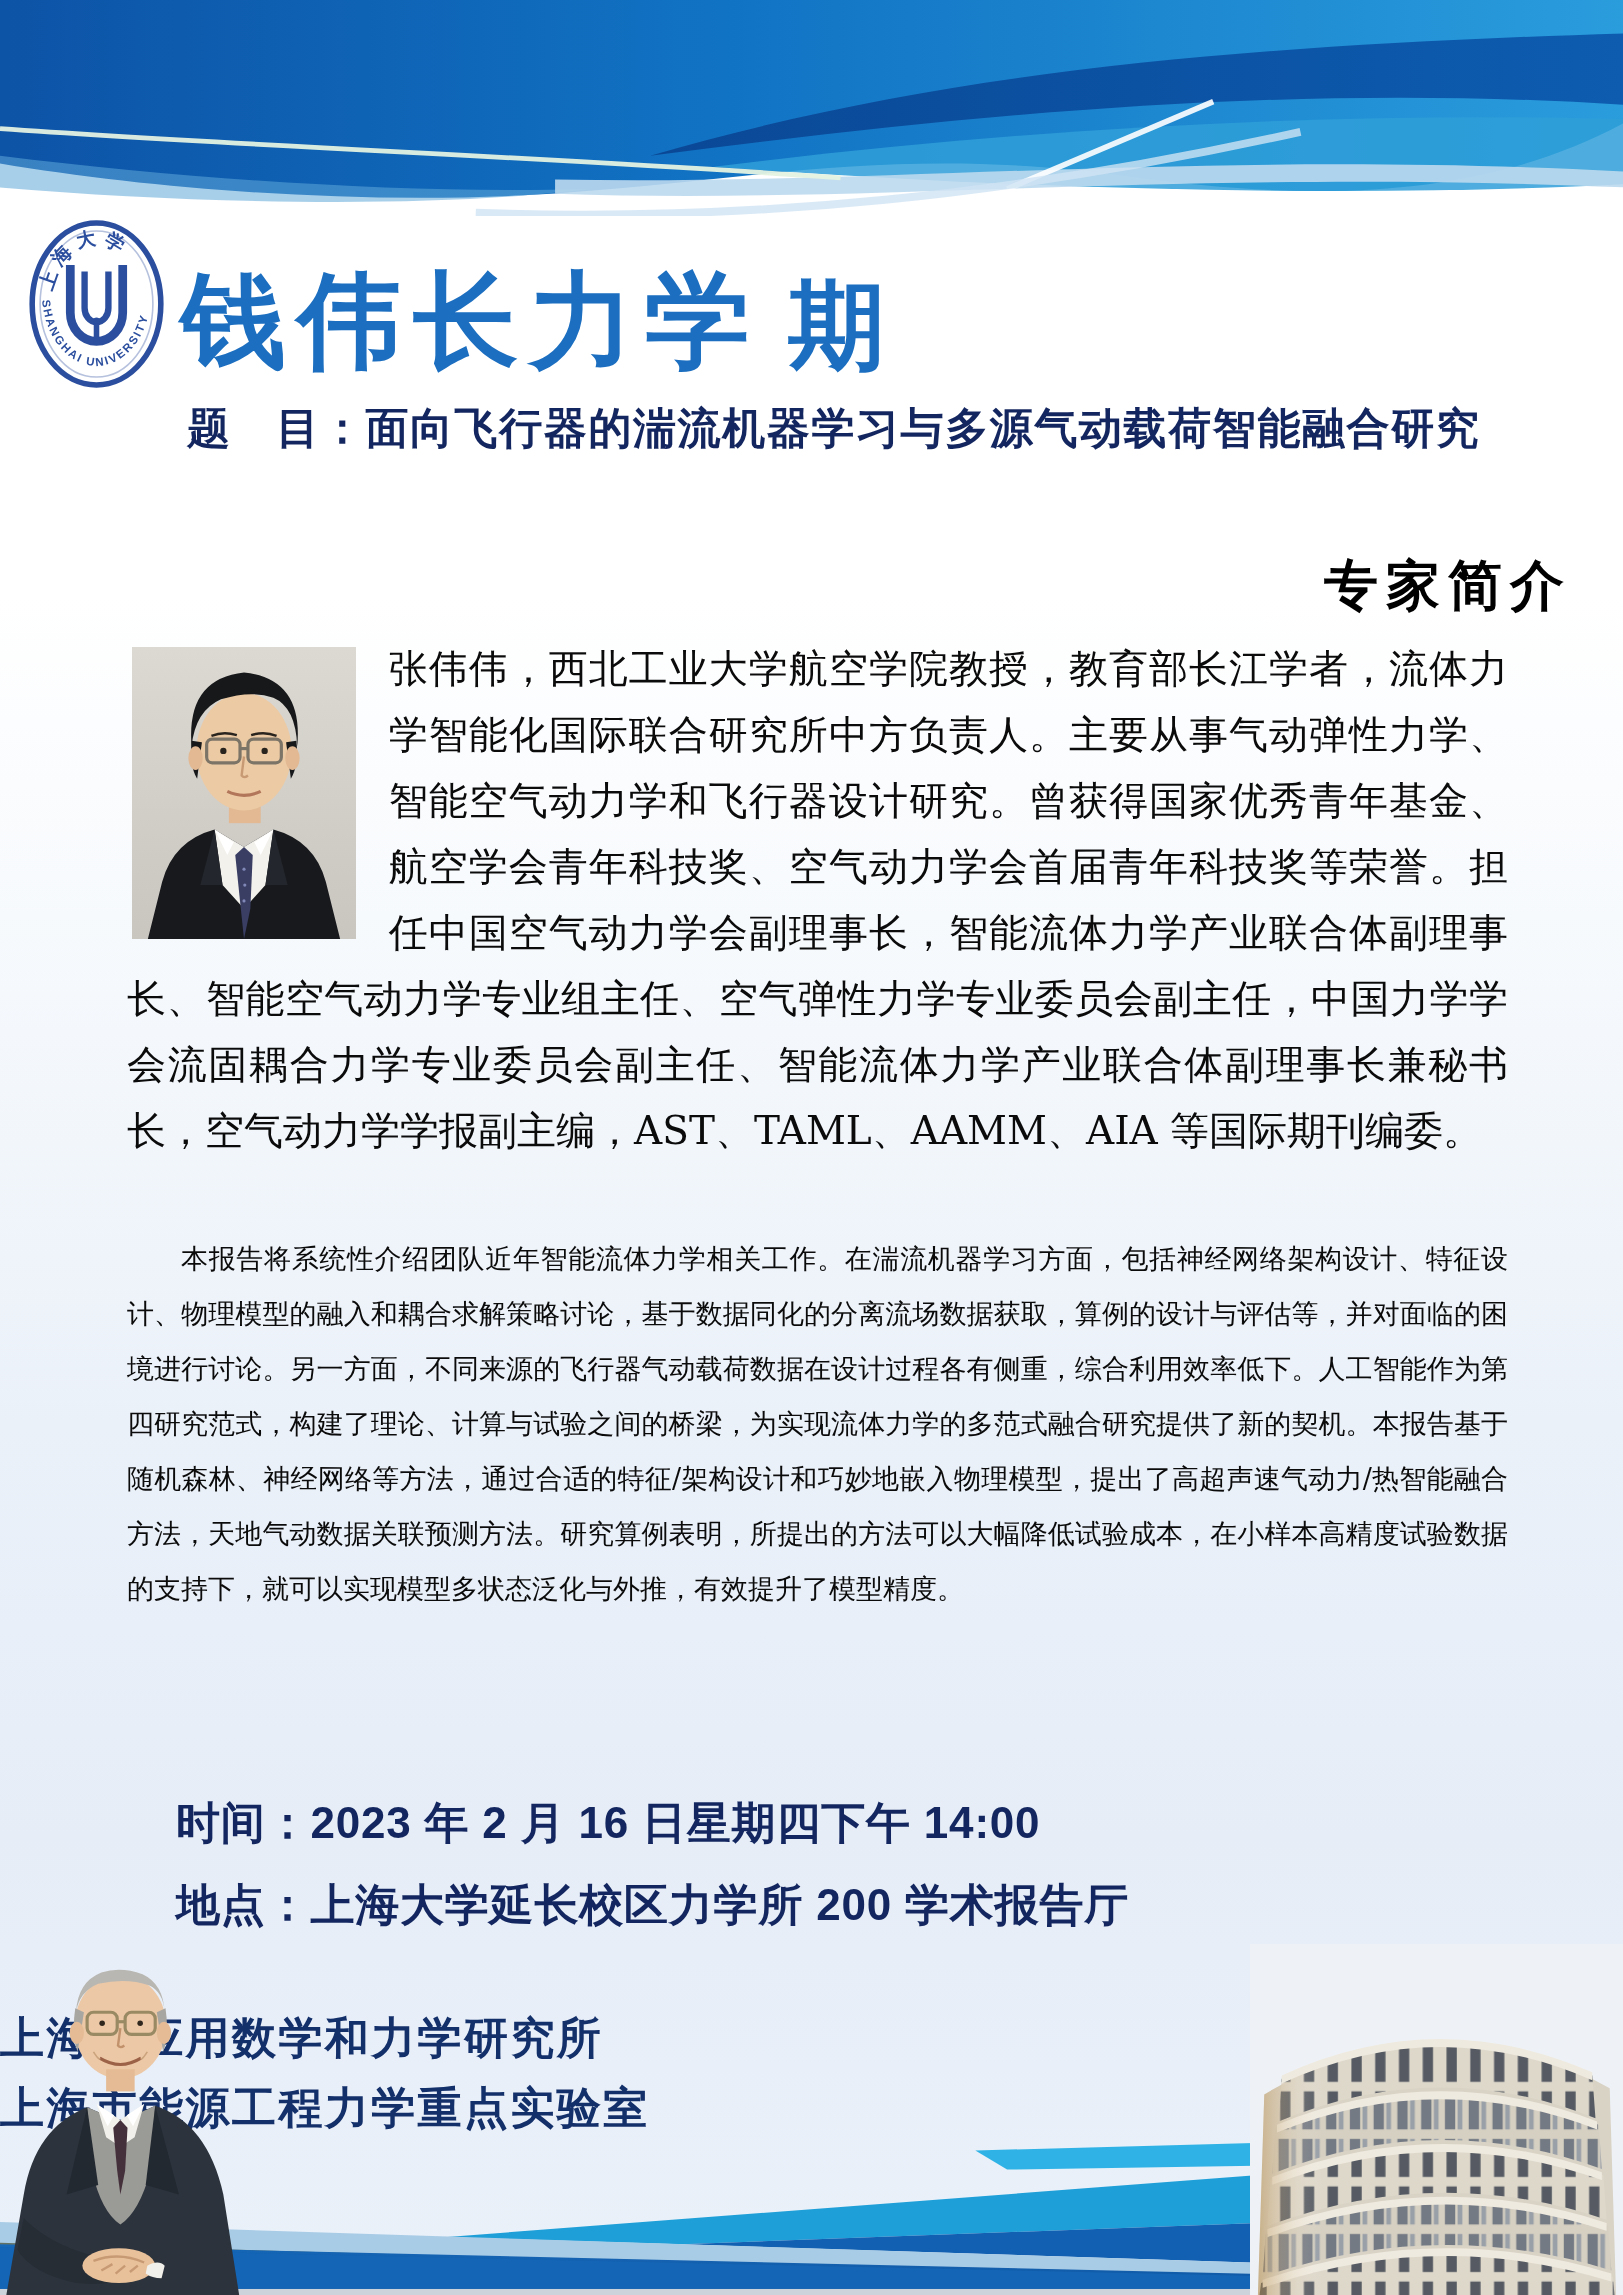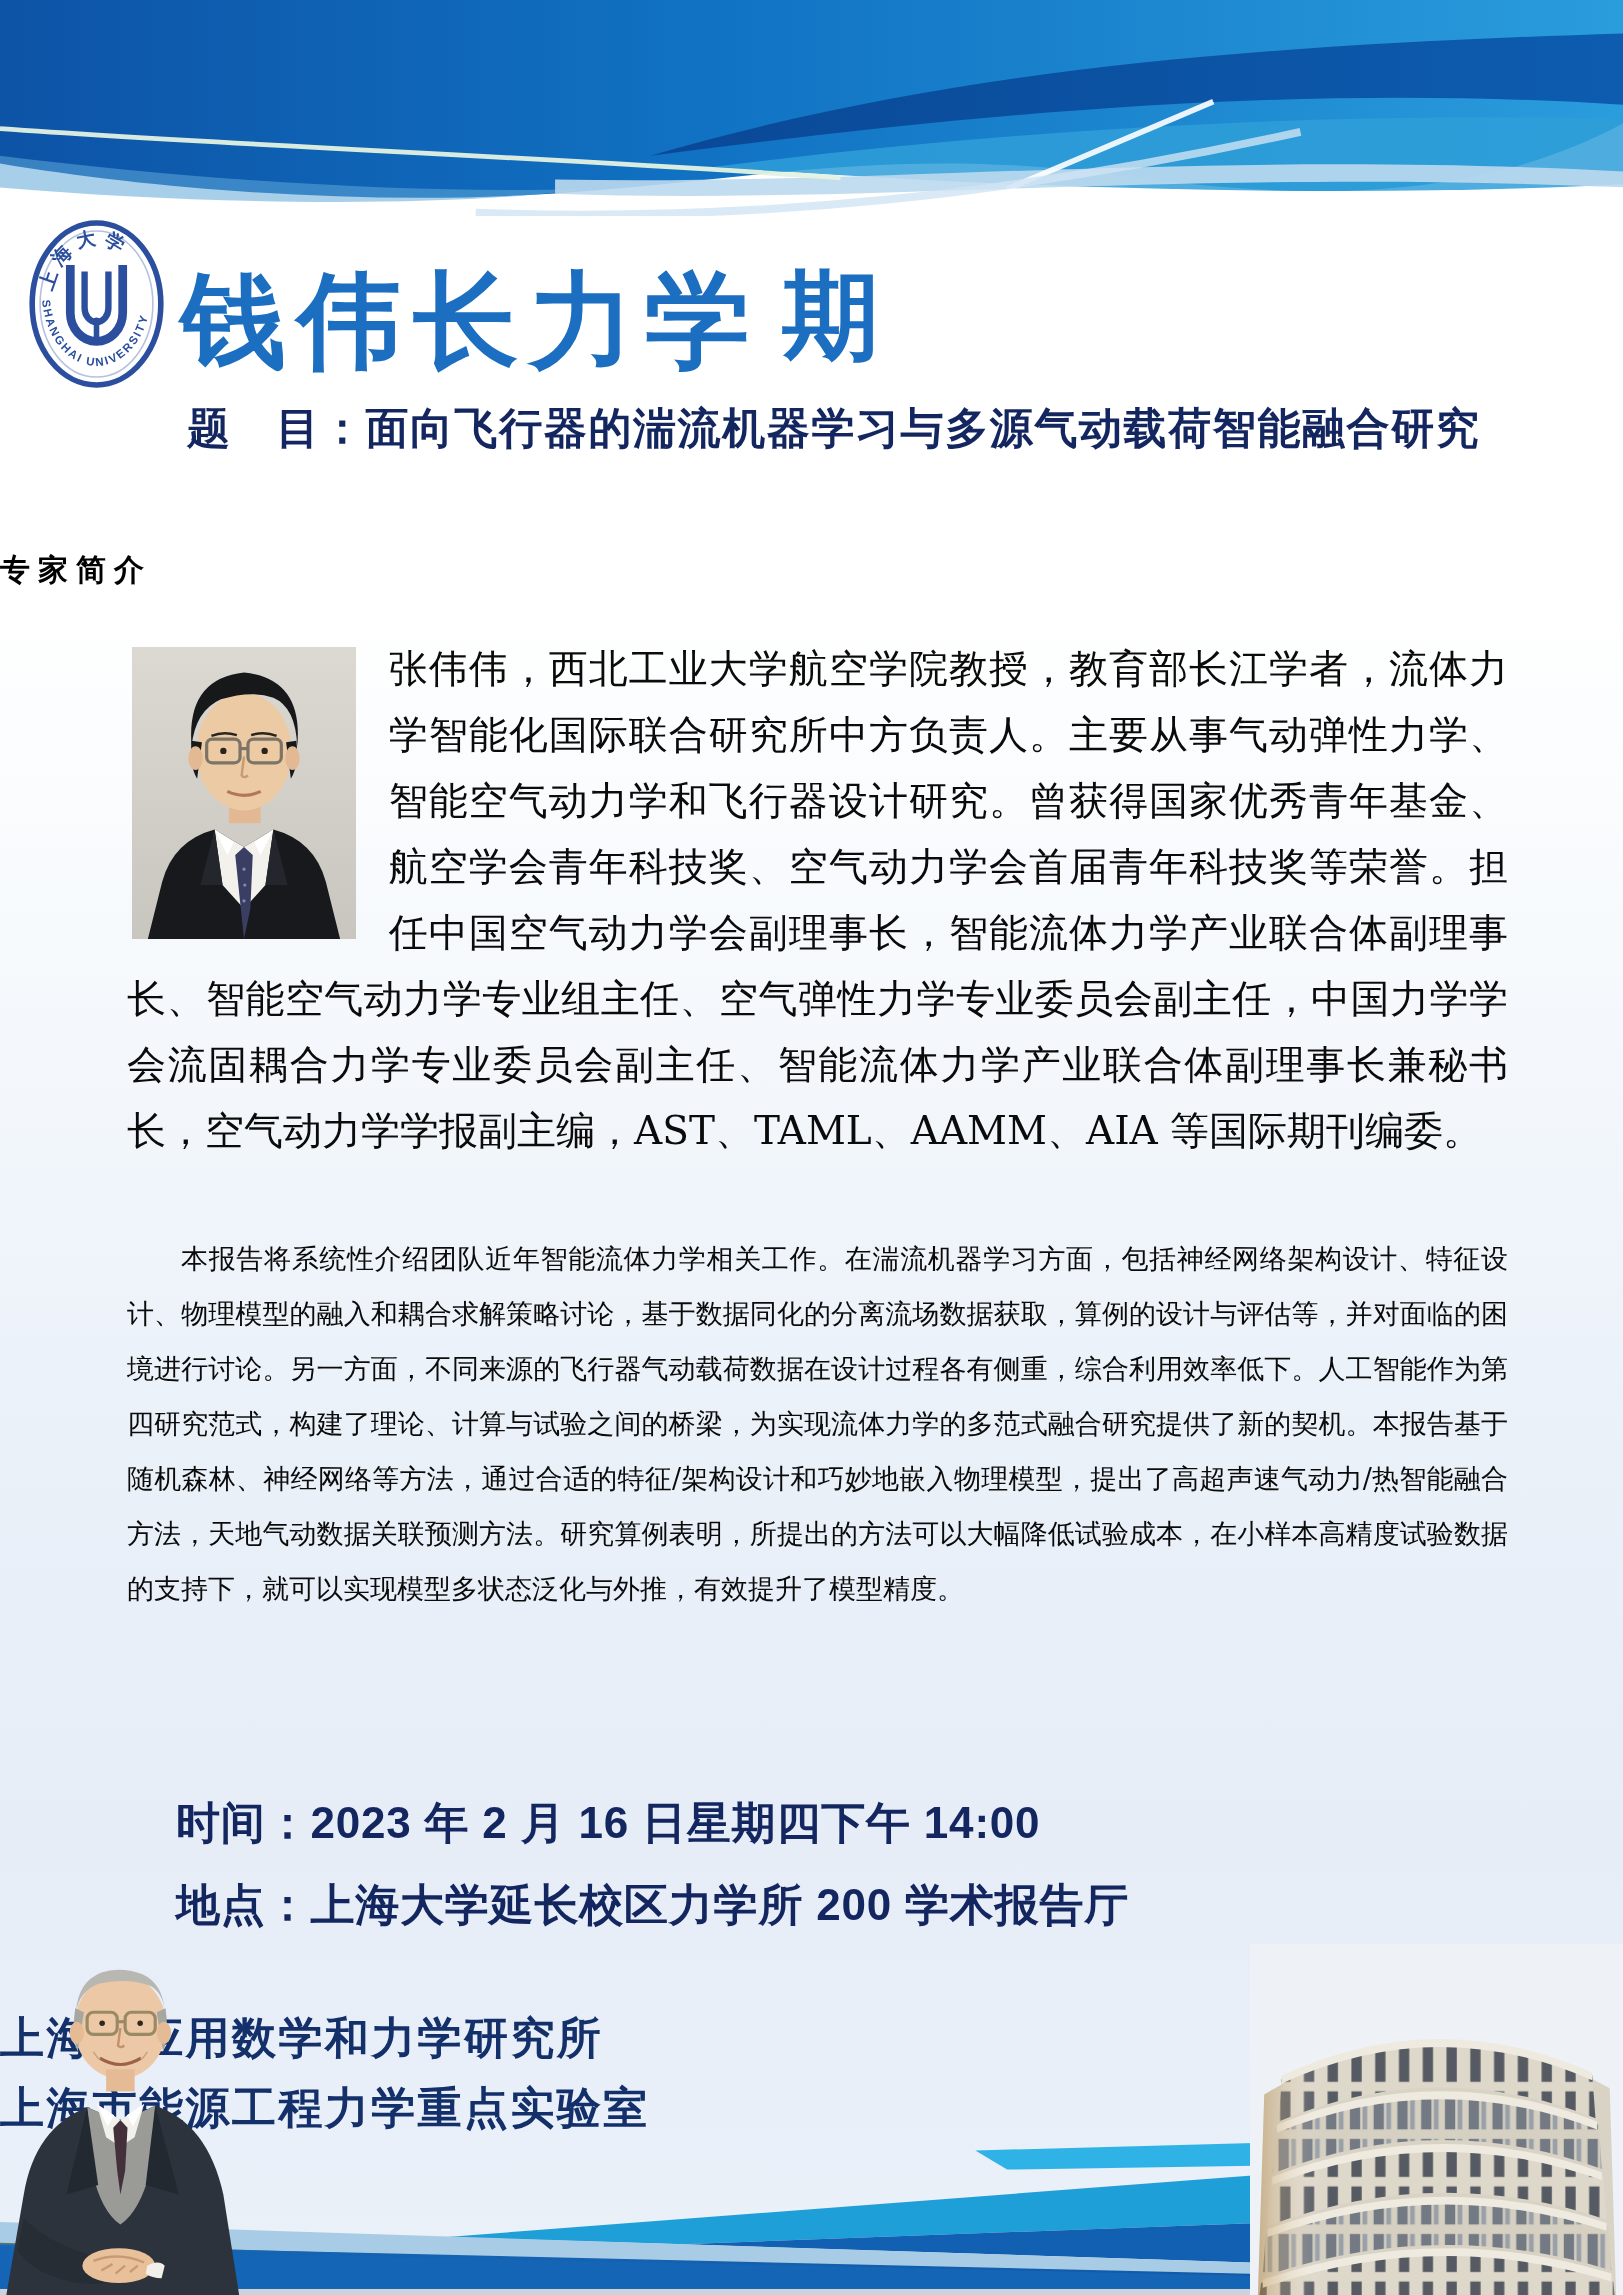--- a/index.html
+++ b/index.html
@@ -8,31 +8,31 @@
     background:linear-gradient(180deg,#ffffff 0%,#ffffff 26%,#f4f8fc 45%,#ebf1f9 62%,#e6edf7 80%,#eaf1f9 100%);
     font-family:"Liberation Sans",sans-serif;
   }
   .abs{position:absolute;}
   
   .header-art{left:0;top:0;width:1624px;height:216px;z-index:1;}
   .footer-art{left:0;top:2133px;width:1624px;height:163px;z-index:1;}
   
   .logo{left:28.5px;top:219px;width:135px;height:170px;z-index:3;}
   
-  .title-row{left:181px;top:252px;width:1419px;z-index:3;display:flex;align-items:flex-start;gap:21px;white-space:nowrap;color:#1c6fc0;}
+  .title-row{left:181px;top:252px;width:1419px;z-index:3;display:flex;align-items:flex-end;gap:27px;white-space:nowrap;color:#1c6fc0;}
   .title-zh{font-size:105px;font-weight:900;letter-spacing:11px;font-family:"Liberation Sans",sans-serif;}
   .title-en{font-size:108px;font-weight:700;font-style:italic;font-family:"Liberation Serif",serif;letter-spacing:1.6px;}
   .title-issue{font-size:97px;font-weight:900;}
   
   .line-navy{color:#13265f;font-weight:700;font-size:43px;letter-spacing:1.6px;white-space:nowrap;z-index:3;margin-left:11px;}
   .topic-line{left:176px;top:400px;}
   .speaker-line{left:176px;top:485px;}
   
-  .section-heading{left:0;width:1572px;text-align:left;z-index:3;
-    font-family:"DejaVu Serif","Liberation Serif",serif;font-weight:700;font-size:30px;color:#000;letter-spacing:8px;}
+  .section-heading{left:0;width:1572px;text-align:right;z-index:3;
+    font-family:"DejaVu Serif","Liberation Serif",serif;font-weight:700;font-size:54px;color:#000;letter-spacing:8px;}
   .expert-heading{top:550px;}
   .abstract-heading{top:1172px;}
   
   .expert-block{left:127px;top:636px;width:1381px;z-index:3;
     font-family:"DejaVu Serif","Liberation Serif",serif;font-size:39px;line-height:66px;color:#0b0b0b;text-align:justify;}
   .speaker-photo{float:left;width:224px;height:292px;margin:11px 33px 1.6px 4.8px;}
   
   .abstract-body{left:127px;top:1231px;width:1381px;z-index:3;
     font-family:"DejaVu Serif","Liberation Serif",serif;font-size:27px;line-height:55px;color:#0b0b0b;text-align:justify;text-indent:2em;}
   

